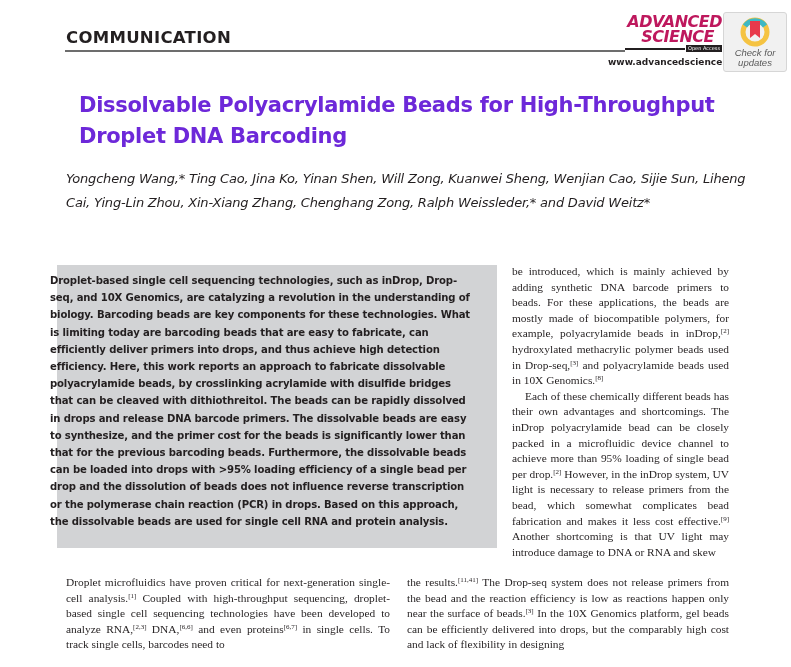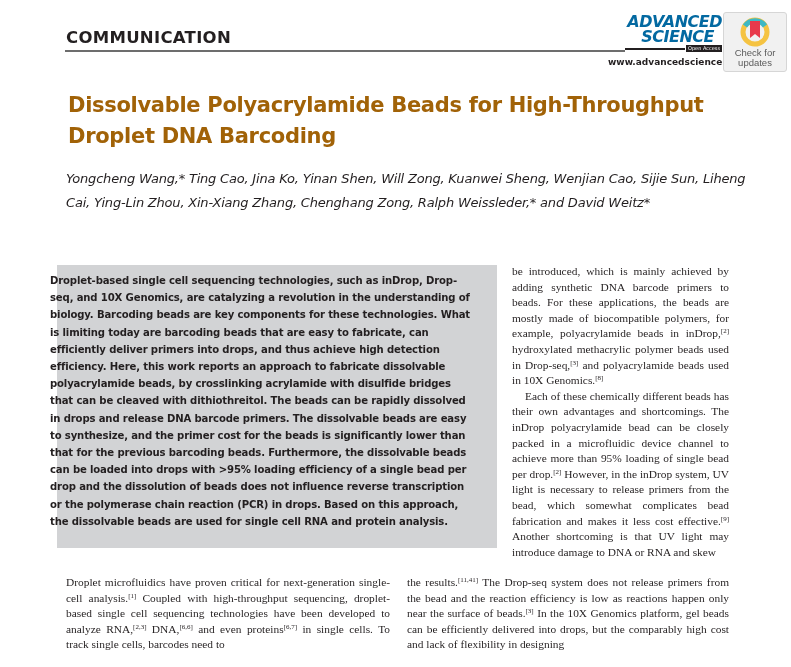--- a/index.html
+++ b/index.html
@@ -10,50 +10,51 @@
     position: absolute; left: 66px; top: 28px;
     font-family: "DejaVu Sans", sans-serif; font-weight: bold;
     font-size: 16.5px; letter-spacing: 0.3px; color: #231f20;
   }
   .header-rule {
     position: absolute; left: 65px; top: 50px; width: 560px; height: 2px; background: #6d6d6d;
   }
   .logo {
     position: absolute; left: 610px; top: 14px; width: 112px; text-align: right;
     font-family: "DejaVu Sans", sans-serif; font-weight: bold; font-style: italic;
-    color: #0369a1; line-height: 15px;
+    color: #be185d; line-height: 15px;
   }
   .logo .l1 { font-size: 16px; letter-spacing: -0.5px; }
   .logo .l2 { font-size: 16px; letter-spacing: -0.5px; padding-right: 8px; }
   .oa-rule {
     position: absolute; left: 625px; top: 48px; width: 60px; height: 2px; background: #231f20;
   }
   .oa-tag {
     position: absolute; left: 686px; top: 45px; width: 36px; height: 7px;
     background: #231f20; color: #fff; font-family: "DejaVu Sans", sans-serif;
     font-size: 5px; line-height: 7px; text-align: center; overflow: hidden; white-space: nowrap;
   }
   .website {
     position: absolute; left: 608px; top: 57px; width: 116px; overflow: hidden; white-space: nowrap;
     font-family: "DejaVu Sans", sans-serif; font-weight: bold; font-size: 9px; color: #231f20;
   }
   .cfu {
     position: absolute; left: 723px; top: 12px; width: 64px; height: 60px;
     background: #f1f1f1; border: 1px solid #d6d6d6; border-radius: 3px;
     text-align: center;
+    font-style: italic;
   }
   .cfu svg { display: block; margin: 3px auto 0; }
   .cfu .cfu-text {
     font-family: "Liberation Sans", sans-serif; font-size: 9.5px; line-height: 10px; color: #5a5a5a;
   }
 
   .title {
-    position: absolute; left: 68px; top: 90px; width: 680px;
+    position: absolute; left: 79px; top: 90px; width: 680px;
     font-family: "DejaVu Sans", sans-serif; font-size: 21px; line-height: 31px;
-    color: #a16207; letter-spacing: -0.3px;
+    color: #6d28d9; letter-spacing: -0.3px;
   }
   .authors {
     position: absolute; left: 66px; top: 167px; width: 690px;
     font-family: "DejaVu Sans", sans-serif; font-style: italic; font-size: 13px; line-height: 24px;
     color: #231f20; letter-spacing: -0.2px;
   }
 
   .abstract-box {
     position: absolute; left: 57px; top: 265px; width: 440px; height: 283px;
     background: #d2d3d5;

